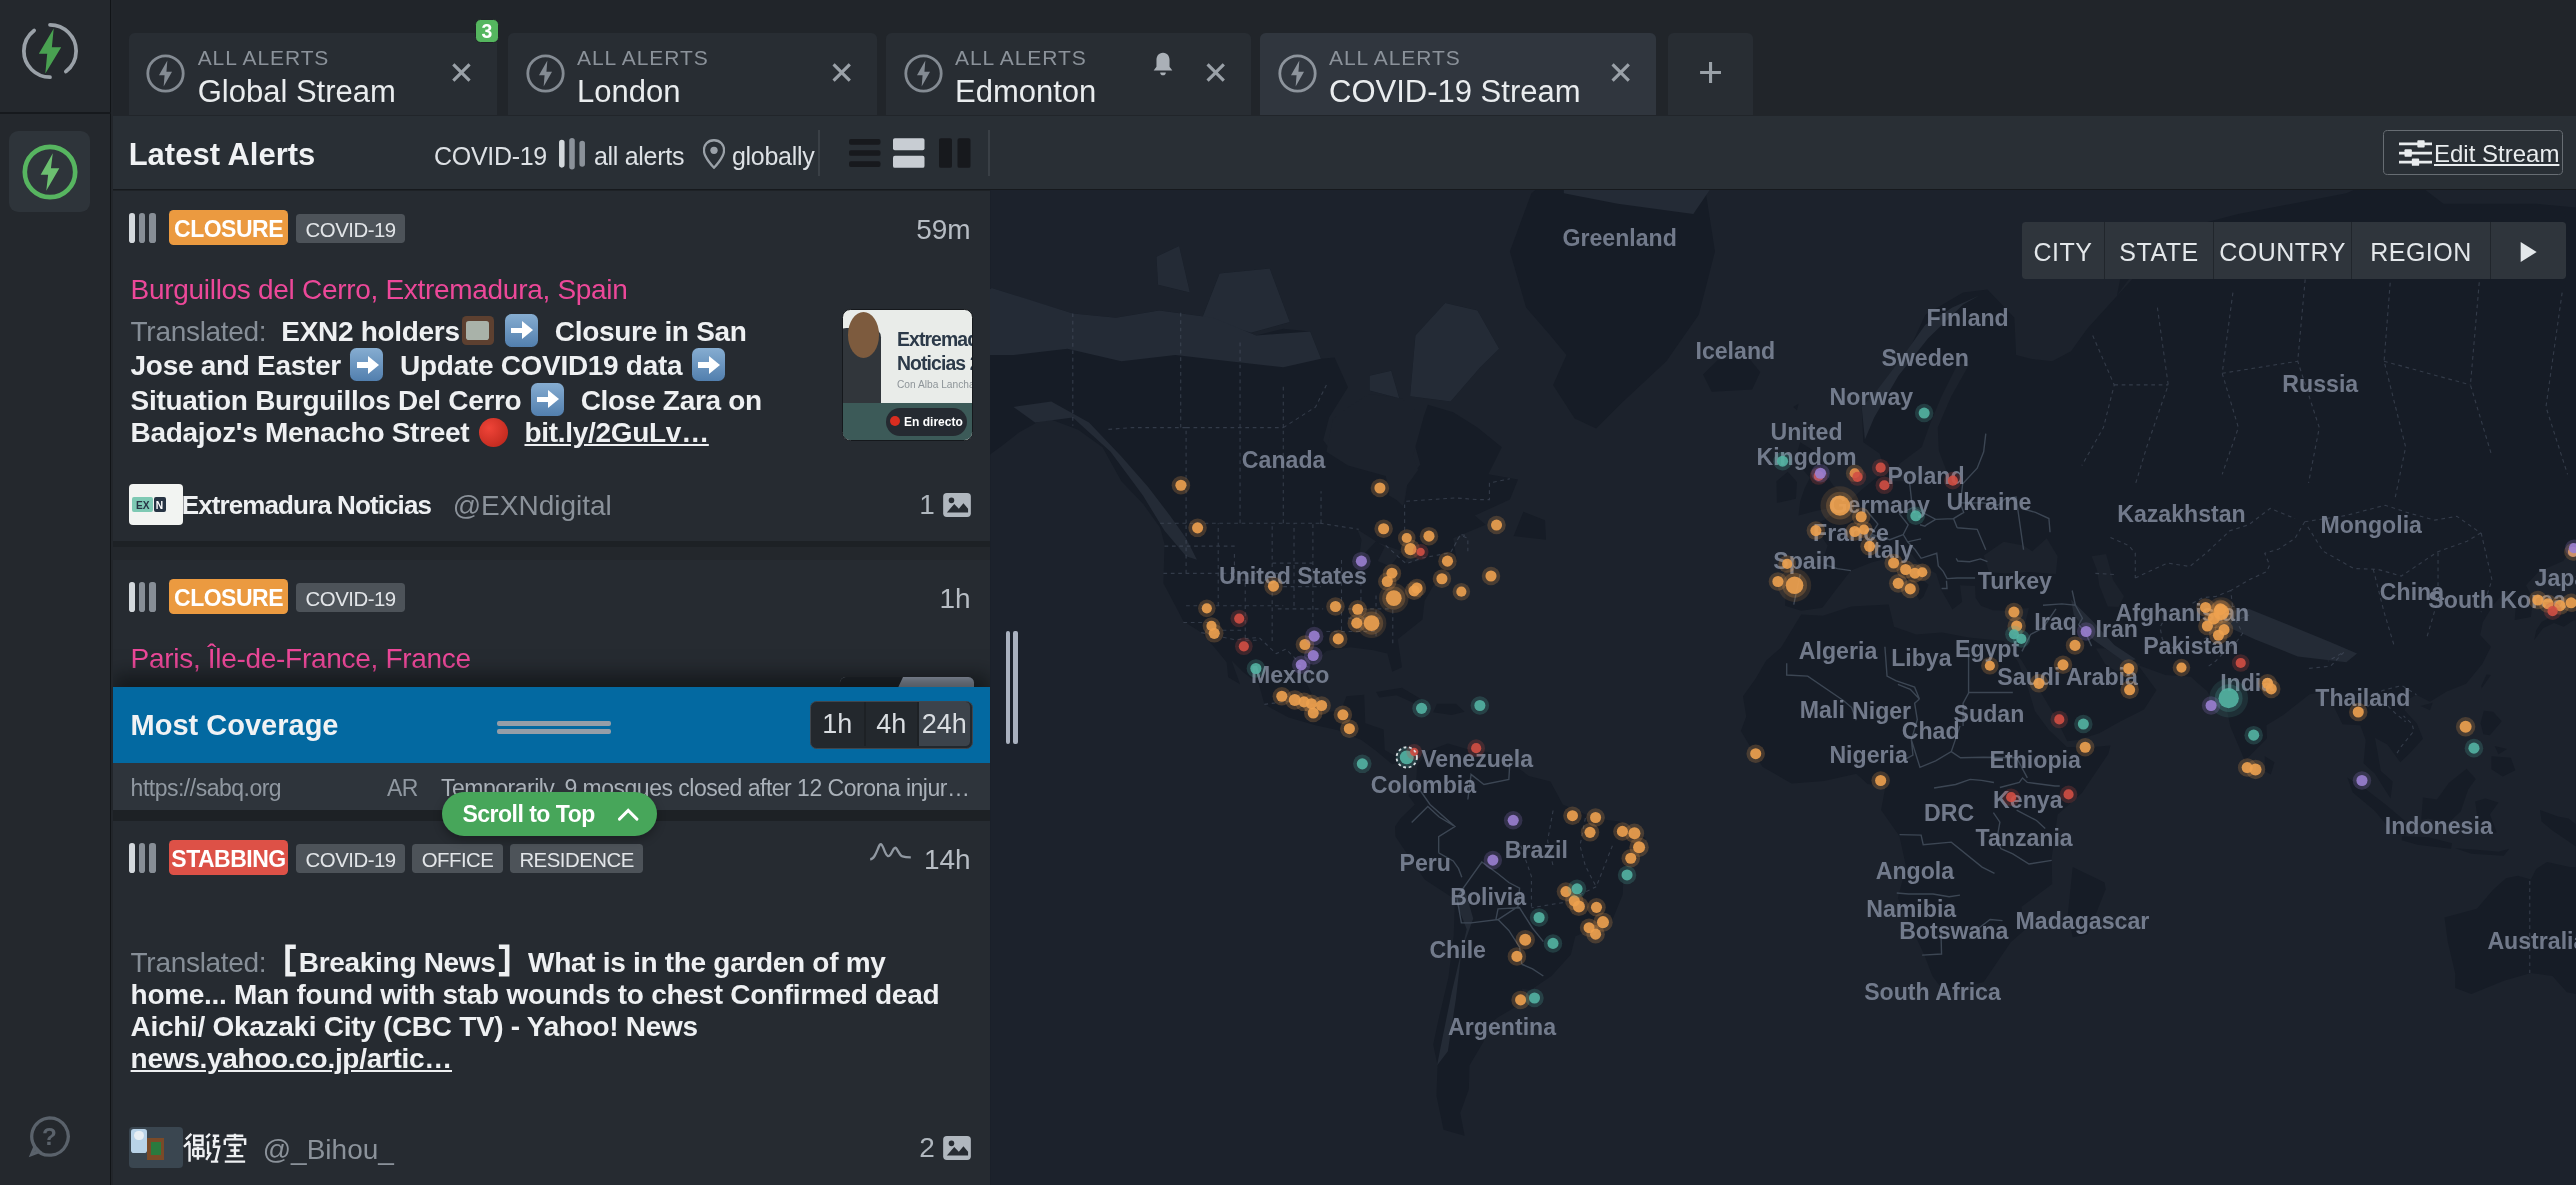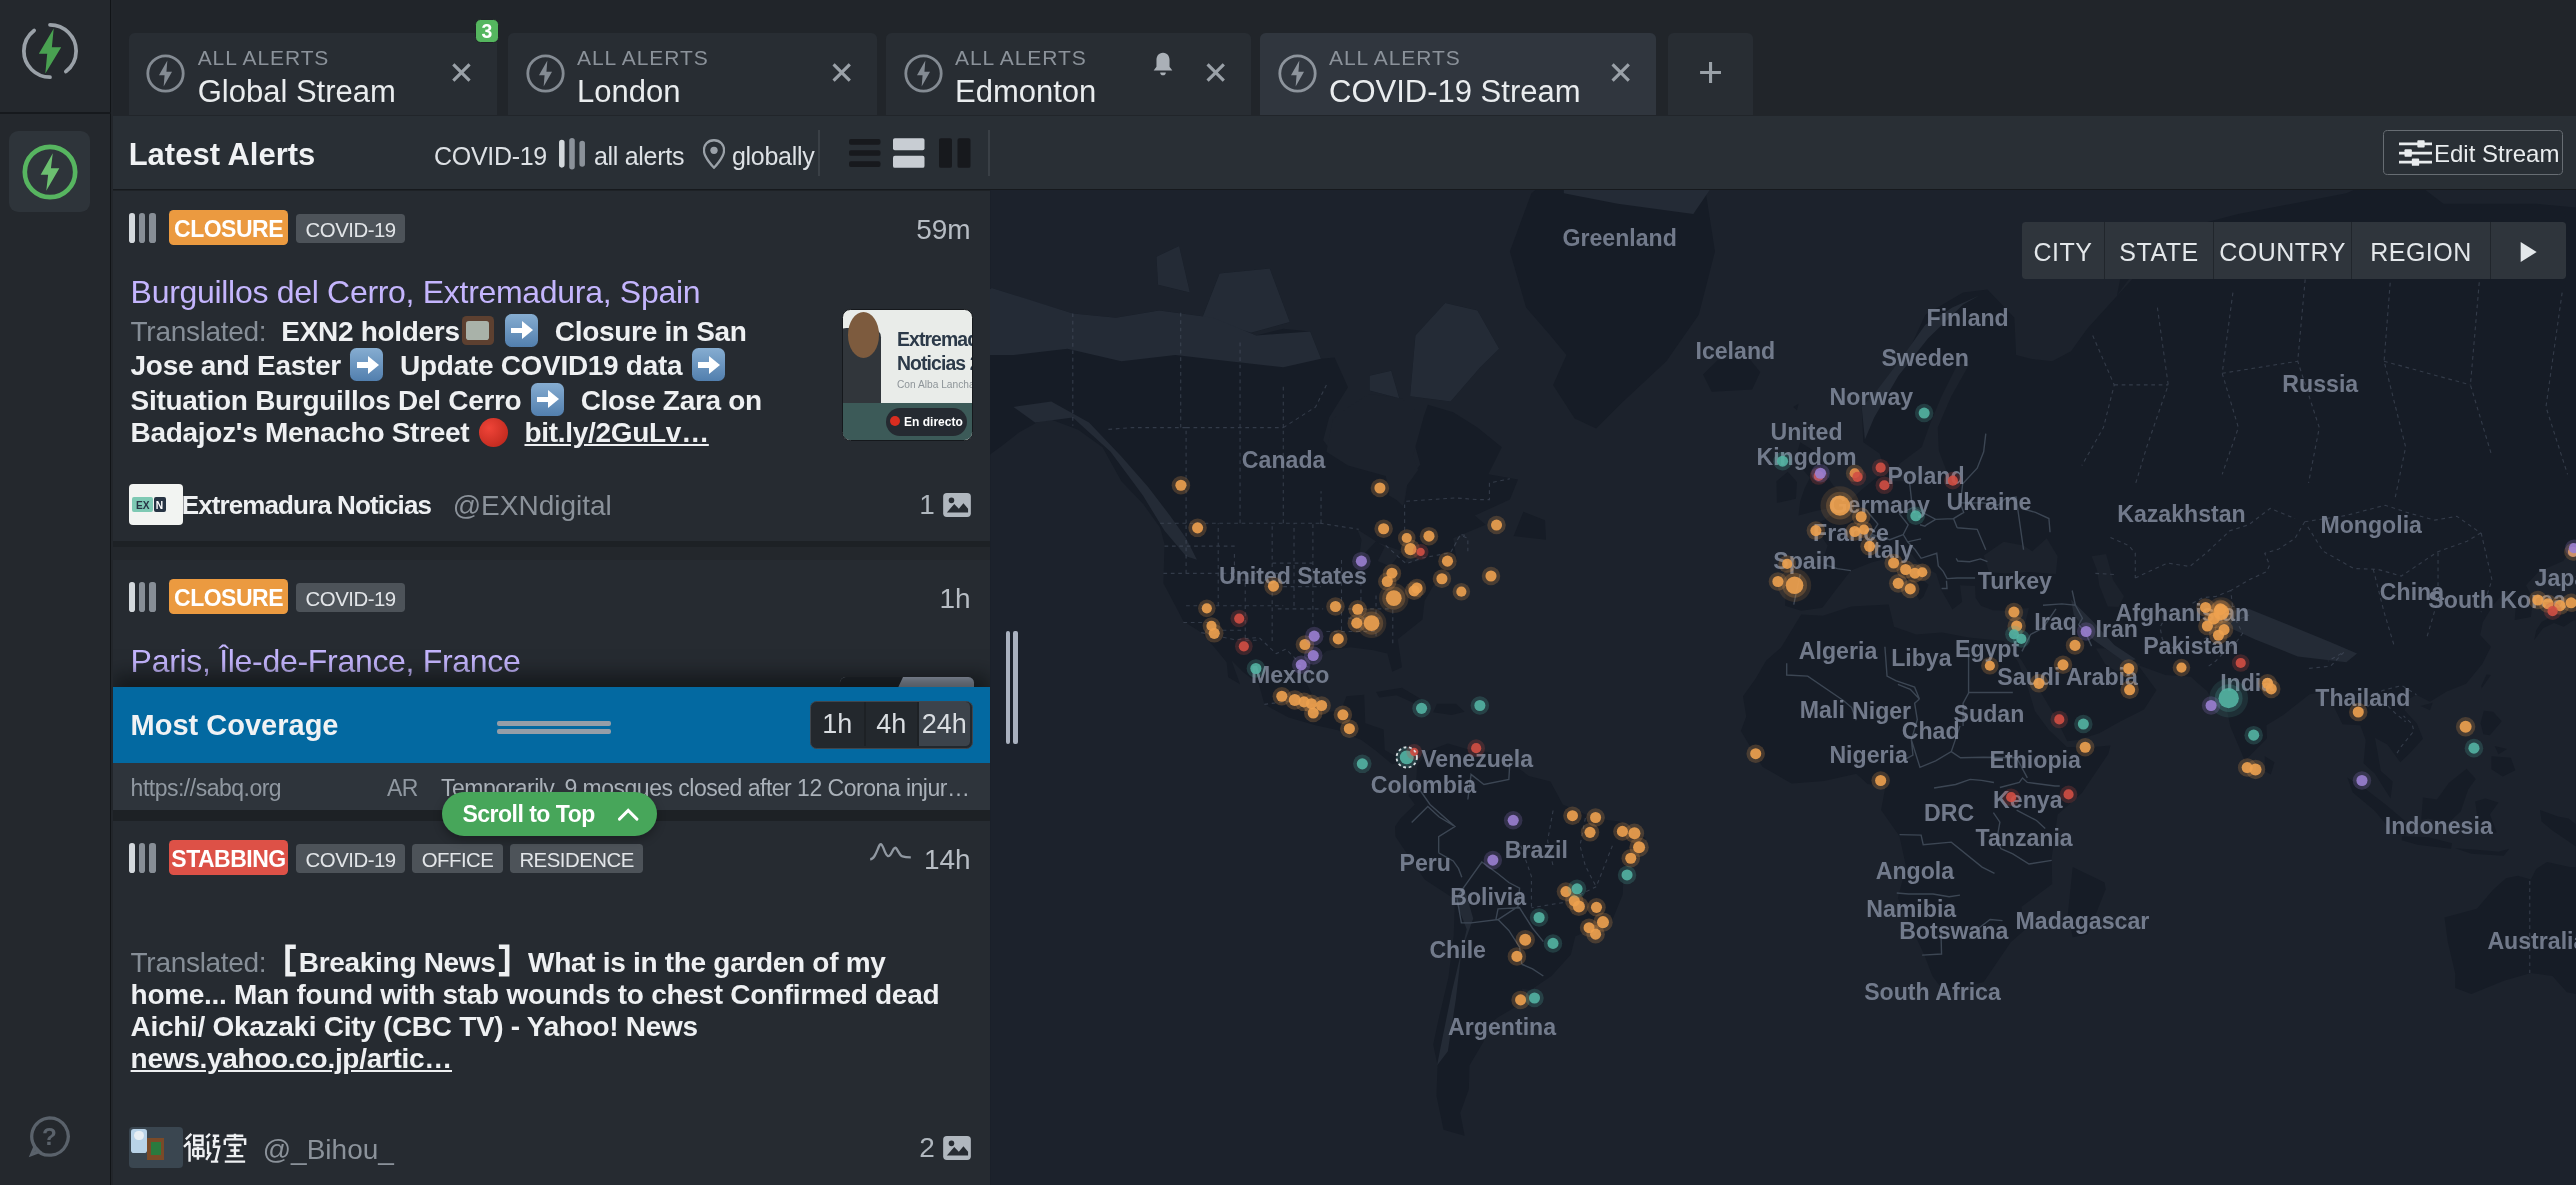--- a/index.html
+++ b/index.html
@@ -25,38 +25,38 @@
 .badge3 { position:absolute; width:24px; height:24px; border-radius:5.6px; background:#55b65f; border:1.9px solid #1f2327; color:#fff; font-size:19.4px; font-weight:bold; text-align:center; line-height:22px; z-index:5; }
 .plus { position:absolute; top:33px; height:82px; width:85px; background:#282d33; border-radius:5.6px 5.6px 0 0; color:#9aa1a8; font-size:43px; text-align:center; line-height:78px; font-weight:300; }
 
 
 .header { position:absolute; left:113px; top:116px; width:2463px; height:74px; background:#292f35; border-bottom:0.9px solid #16191d; }
 .h-title { position:absolute; left:15.7px; top:21px; font-size:31px; font-weight:bold; color:#f0f2f4; }
 .h-item { position:absolute; top:26px; font-size:25px; color:#dde1e5; white-space:nowrap; letter-spacing:-0.3px; }
 .h-sep { position:absolute; top:14px; width:1.9px; height:46px; background:#3a4046; }
 .viewicons { position:absolute; top:0; height:74px; }
 .edit-stream { position:absolute; right:13px; top:14px; width:180px; height:45px; border:1.9px solid #676d73; border-radius:4.6px; color:#e9ecee; font-size:25px; white-space:nowrap; }
-.edit-stream span { position:absolute; left:50px; top:9.3px; font-size:24px; }
+.edit-stream span { position:absolute; left:50px; top:9.3px; font-size:24px;text-decoration:underline; }
 .edit-stream svg { position:absolute; left:15px; top:9.3px; }
 
 
 .panel { position:absolute; left:113px; top:190px; width:877px; height:995px; background:#1e2226; overflow:hidden; }
 .card { position:absolute; left:0; width:877px; background:#262b31; }
 .bars { display:inline-block; width:28px; height:30px; position:absolute; left:15.7px; top:22px; }
 .bars i { display:inline-block; position:absolute; top:0; width:6.5px; height:30px; border-radius:2.8px; background:#878e96; }
 .bars i:nth-child(1){ left:0; background:#d3d8dc; }
 .bars i:nth-child(2){ left:10.2px; }
 .bars i:nth-child(3){ left:20.4px; }
 .tagrow { position:absolute; left:56px; top:19.4px; height:37px; }
 .btag { display:inline-block; vertical-align:top; border-radius:4.6px; color:#fff; font-weight:bold; font-size:23px; padding:5.6px 0 0 0; width:119px; text-align:center; height:35px; margin-right:8.3px; letter-spacing:-0.5px; }
 .btag.orange { background:#eb9a40; }
 .btag.red { background:#dd5147; }
 .gtag { display:inline-block; vertical-align:top; margin-top:3.7px; border-radius:3.7px; background:#4d5359; color:#e2e5e8; font-size:20.4px; padding:4.6px 9.3px 0 9.3px; height:29px; margin-right:7.4px; letter-spacing:-0.5px; }
 .time { position:absolute; right:19.4px; top:23px; font-size:28px; color:#b7bdc4; }
-.loc { position:absolute; left:17.6px; font-size:32px; color:#c4b5fd; letter-spacing:-0.3px; white-space:nowrap; }
+.loc { position:absolute; left:17.6px; font-size:28px; color:#ec4899; letter-spacing:-0.3px; white-space:nowrap; }
 .para { position:absolute; left:17.6px; font-size:28px; font-weight:bold; color:#eef0f2; line-height:32px; letter-spacing:-0.3px; white-space:nowrap; }
 .para .tl { font-weight:normal; color:#868e97; }
 .para a { color:#eef0f2; text-decoration:underline; }
 .author { position:absolute; left:15.7px; height:41px; }
 .author .av { position:absolute; left:0; top:0; width:54px; height:41px; border-radius:4px; overflow:hidden; }
 .author .nm { position:absolute; left:53px; top:6.5px; font-size:26px; font-weight:bold; color:#eef0f2; white-space:nowrap; letter-spacing:-0.9px; }
 .author .hd { position:absolute; top:6.5px; font-size:28px; color:#8b929a; white-space:nowrap; }
 .imgcount { position:absolute; right:19.4px; font-size:28px; color:#b0b7be; }
 .gap { position:absolute; left:0; width:877px; background:#1d2125; }
 

